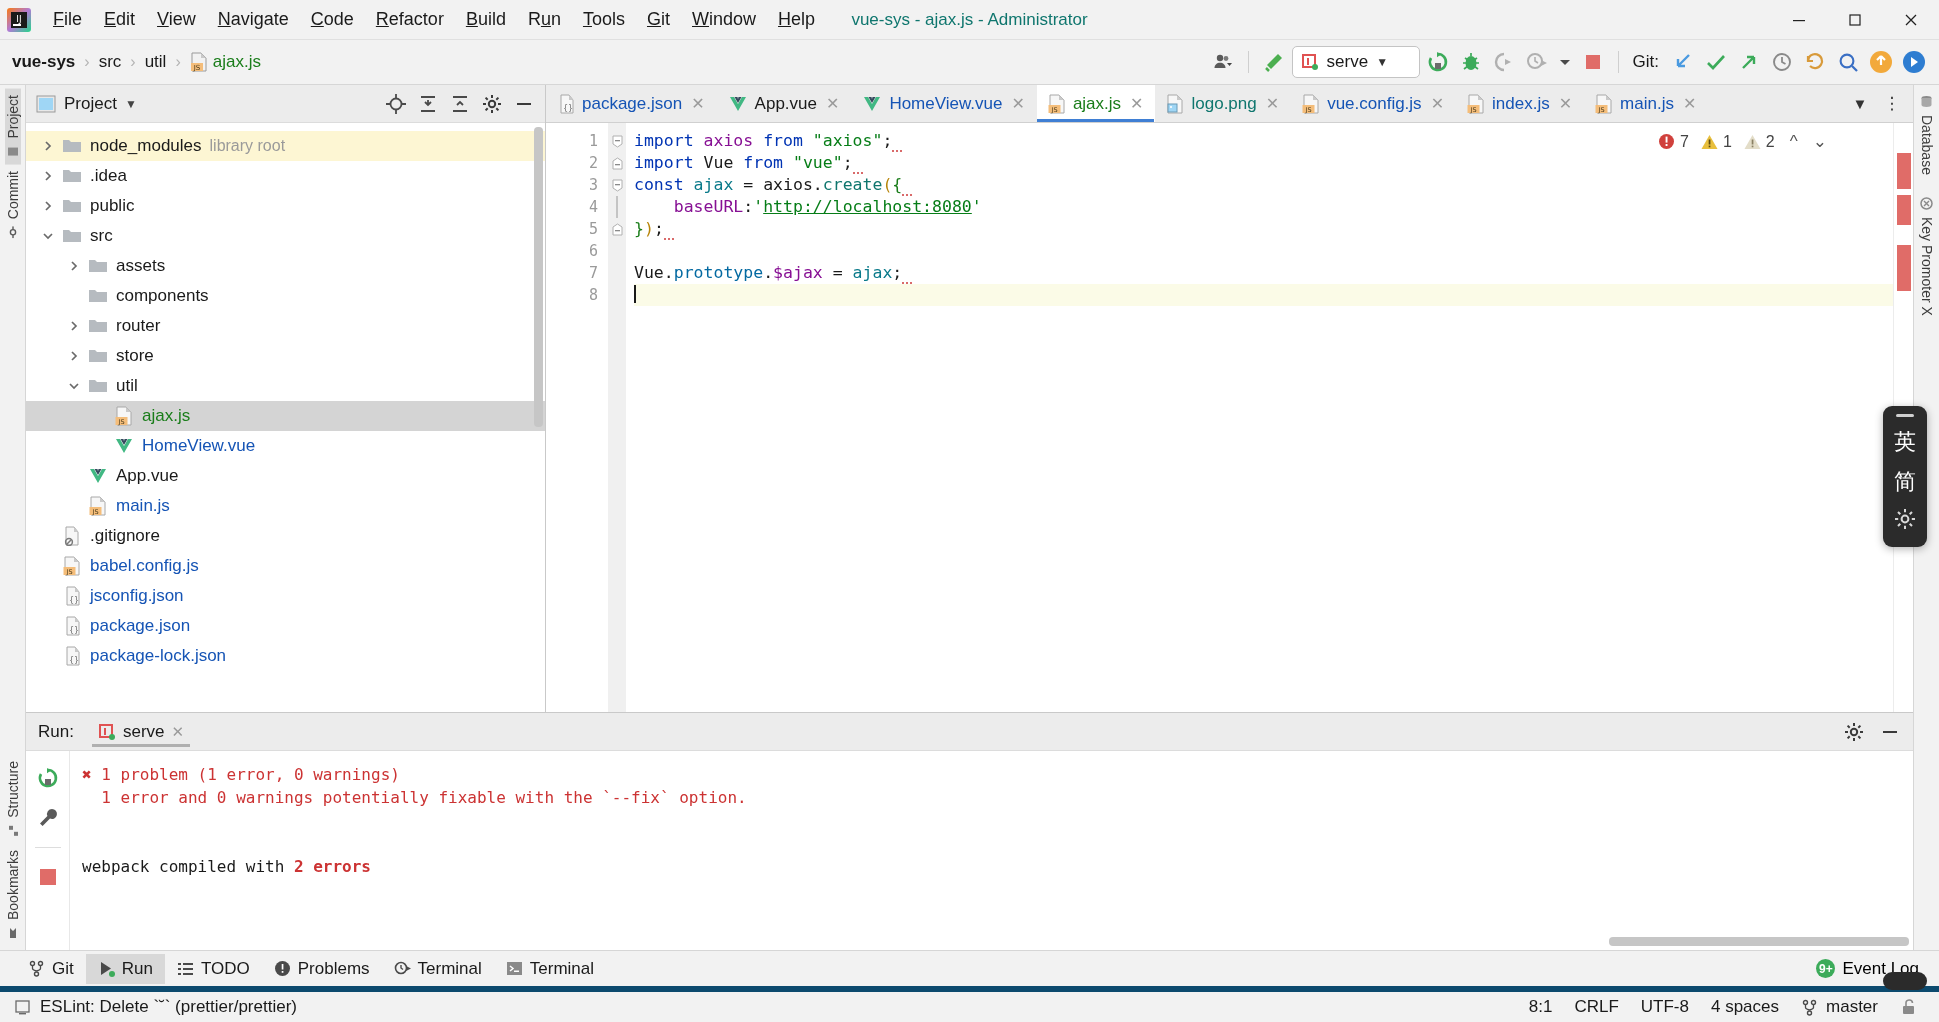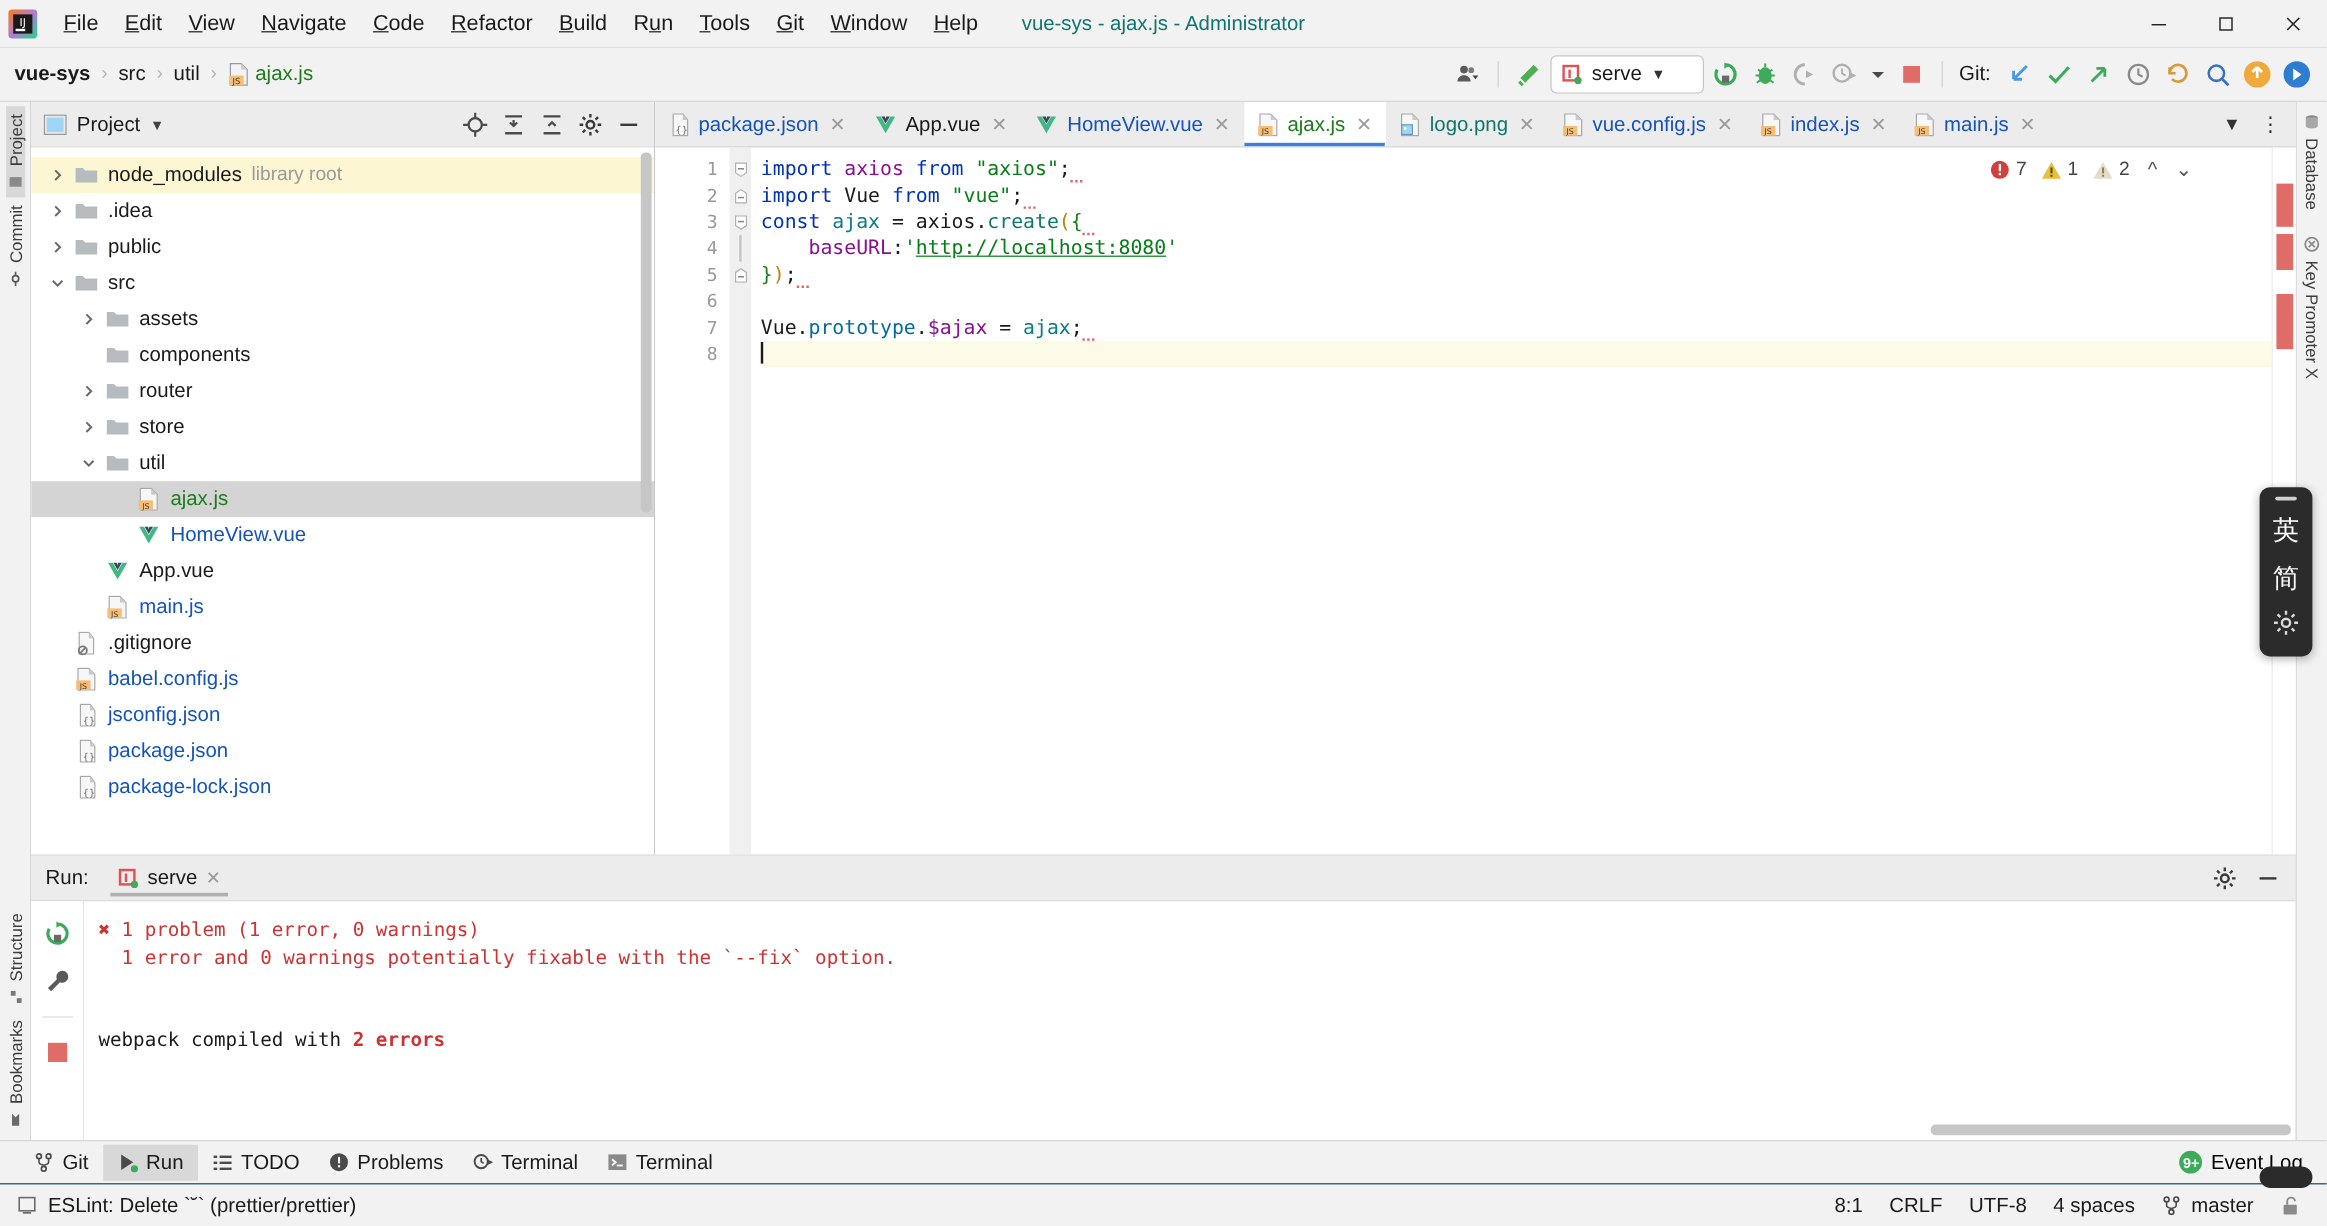--- a/index.html
+++ b/index.html
@@ -273,21 +273,21 @@
   .bb-item.sel { background: #d8d8d8; }
   .bb-right { margin-left: auto; display: flex; align-items: center; padding-right: 20px; }
   .badge9 {
     width: 19px; height: 19px; border-radius: 50%; background: #3cab5a; color:#fff;
     font-size: 12px; display:flex; align-items:center; justify-content:center;
     margin-right: 7px; font-weight: bold;
   }
   .statusbar {
     height: 36px; min-height: 36px; background: #f2f2f2;
     display: flex; align-items: center; padding: 0 14px;
-    border-top: 1px solid #0c4a6e; font-size: 17px; color: #1a1a1a;
+    border-top: 6px solid #0c4a6e; font-size: 17px; color: #1a1a1a;
   }
   .sb-left { display:flex; align-items:center; gap: 9px; }
   .sb-right { margin-left: auto; display:flex; align-items:center; gap: 22px; padding-right: 8px; }
   .sb-item { cursor: default; }
 
   
   .ime {
     position: absolute; right: 12px; top: 406px; width: 44px;
     background: #2b2b2b; border-radius: 9px;
     display: flex; flex-direction: column; align-items: center;

